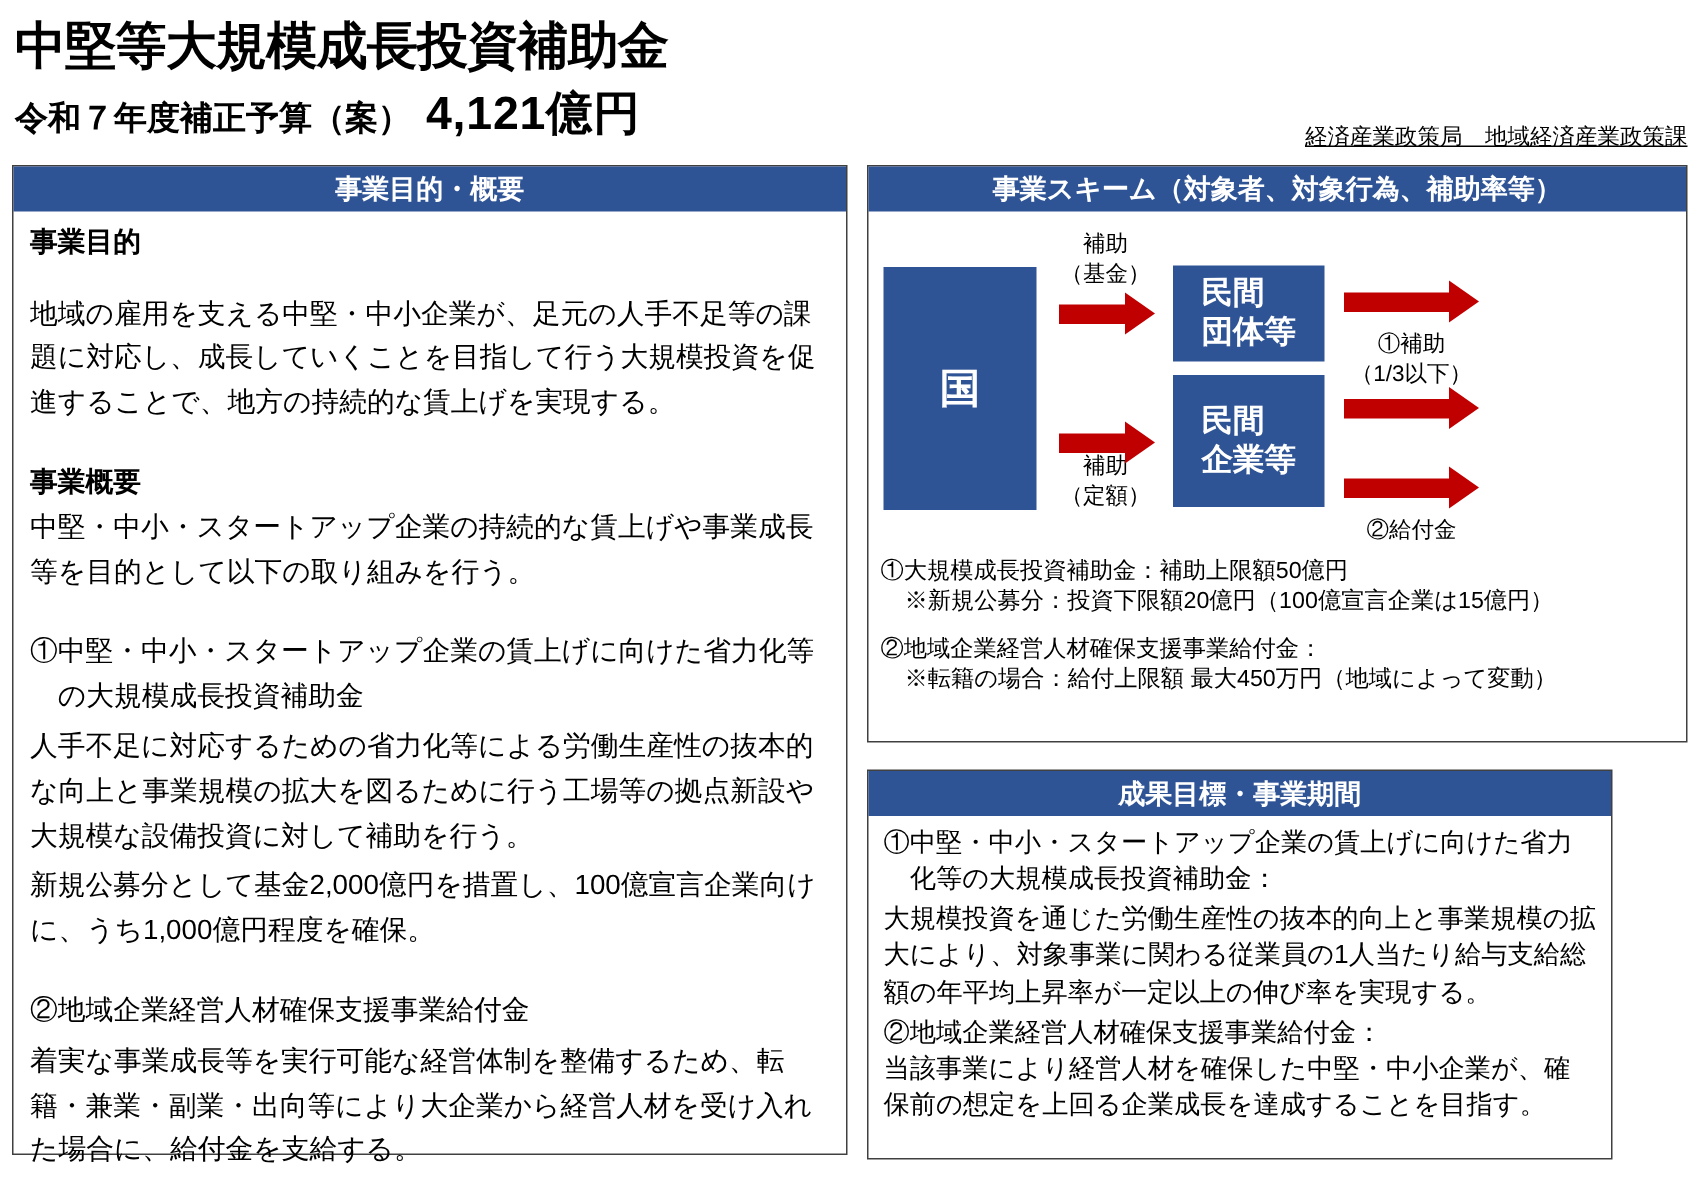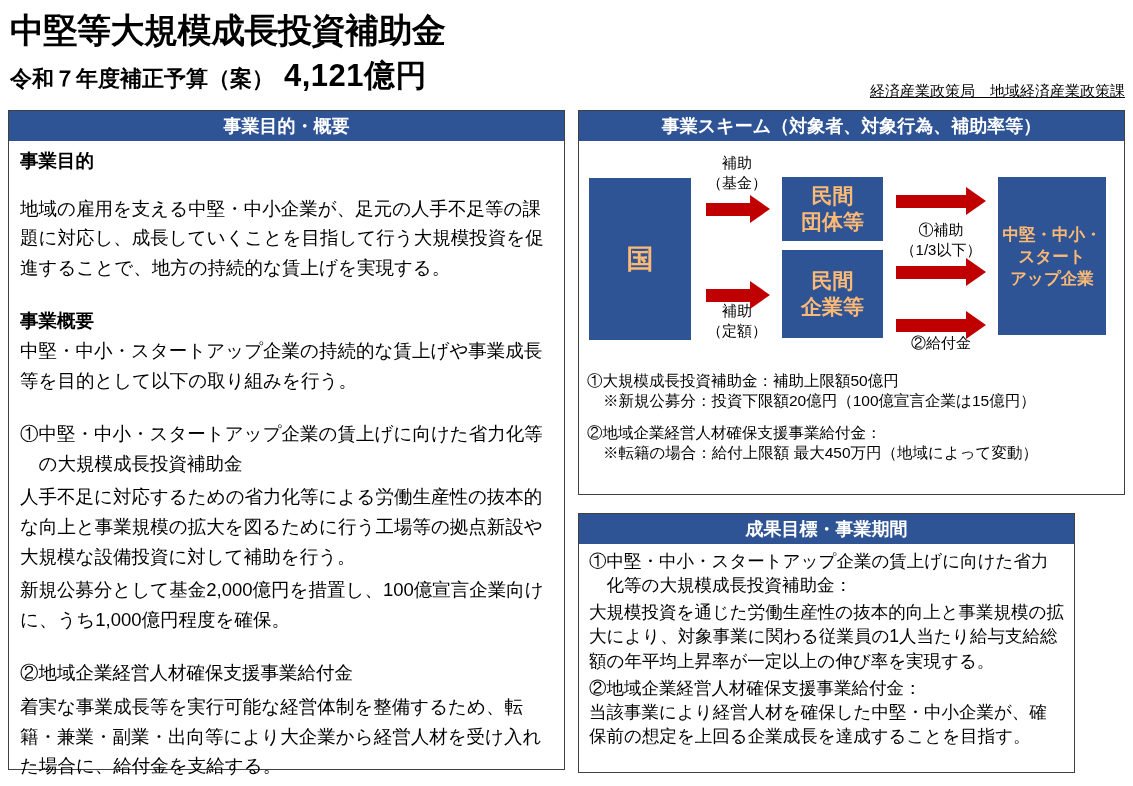--- a/index.html
+++ b/index.html
@@ -32,33 +32,33 @@
   .purpose-body { padding:5px 11px 0 11px; font-size:18.5px; line-height:1.6; }
   .purpose-body .sec-heading { font-weight:bold; }
   .p-gap-lg { margin-top:24px; }
   .p-gap-md { margin-top:18px; }
   .p-gap-sm { margin-top:4px; }
   .hang { padding-left:1em; text-indent:-1em; }
 
   
   .diagram { position:relative; height:228px; }
   .dnode {
-    position:absolute; background:#2f5496; color:#fdba74; font-weight:bold;
-    display:flex; align-items:center; justify-content:center; text-align:center;
+    position:absolute; background:#2f5496; color:#ffffff; font-weight:bold;
+    display:flex; align-items:center; justify-content:center; text-align:left;
     white-space:pre-line;
   }
   #node-country { left:10px;  top:37px;  width:102px; height:162px; font-size:27px; }
   #node-org     { left:203px; top:36px;  width:101px; height:64px;  font-size:21px; line-height:1.25; }
   #node-company { left:203px; top:109px; width:101px; height:88px;  font-size:21px; line-height:1.25; }
   #node-target  { left:419px; top:36px;  width:108px; height:158px; font-size:16.5px; line-height:1.35; }
   .dlabel { position:absolute; font-size:15px; line-height:1.3; text-align:center; white-space:pre-line; }
   #label-fund    { left:108px; top:12px;  width:100px; }
   #label-fixed   { left:108px; top:160px; width:100px; }
   #label-subsidy { left:297px; top:79px;  width:130px; }
-  #label-grant   { left:317px; top:192px; width:90px; }
+  #label-grant   { left:317px; top:204px; width:90px;font-family:Liberation Mono, monospace; }
   .arrow { position:absolute; display:flex; align-items:center; }
   .arrow .ab { height:13px; background:#c00000; flex:1; }
   .arrow .ah { width:0; height:0; border-top:14px solid transparent; border-bottom:14px solid transparent; border-left:20px solid #c00000; }
   #arrow-1 { left:127px; top:54px;  width:64px; }
   #arrow-2 { left:127px; top:140px; width:64px; }
   #arrow-3 { left:317px; top:46px;  width:90px; }
   #arrow-4 { left:317px; top:117px; width:90px; }
   #arrow-5 { left:317px; top:170px; width:90px; }
 
   
@@ -100,23 +100,20 @@
 
 <div id="scheme-box" class="panel">
   <div class="panel-header">事業スキーム（対象者、対象行為、補助率等）</div>
 
   <div class="diagram">
     <div id="node-country" class="dnode">国</div>
     <div id="node-org" class="dnode">民間
 団体等</div>
     <div id="node-company" class="dnode">民間
 企業等</div>
-    <div id="node-target" class="dnode">中堅・中小・
-スタート
-アップ企業</div>
 
     <div id="label-fund" class="dlabel">補助
 （基金）</div>
     <div id="label-fixed" class="dlabel">補助
 （定額）</div>
     <div id="label-subsidy" class="dlabel">①補助
 （1/3以下）</div>
     <div id="label-grant" class="dlabel">②給付金</div>
 
     <div id="arrow-1" class="arrow">

